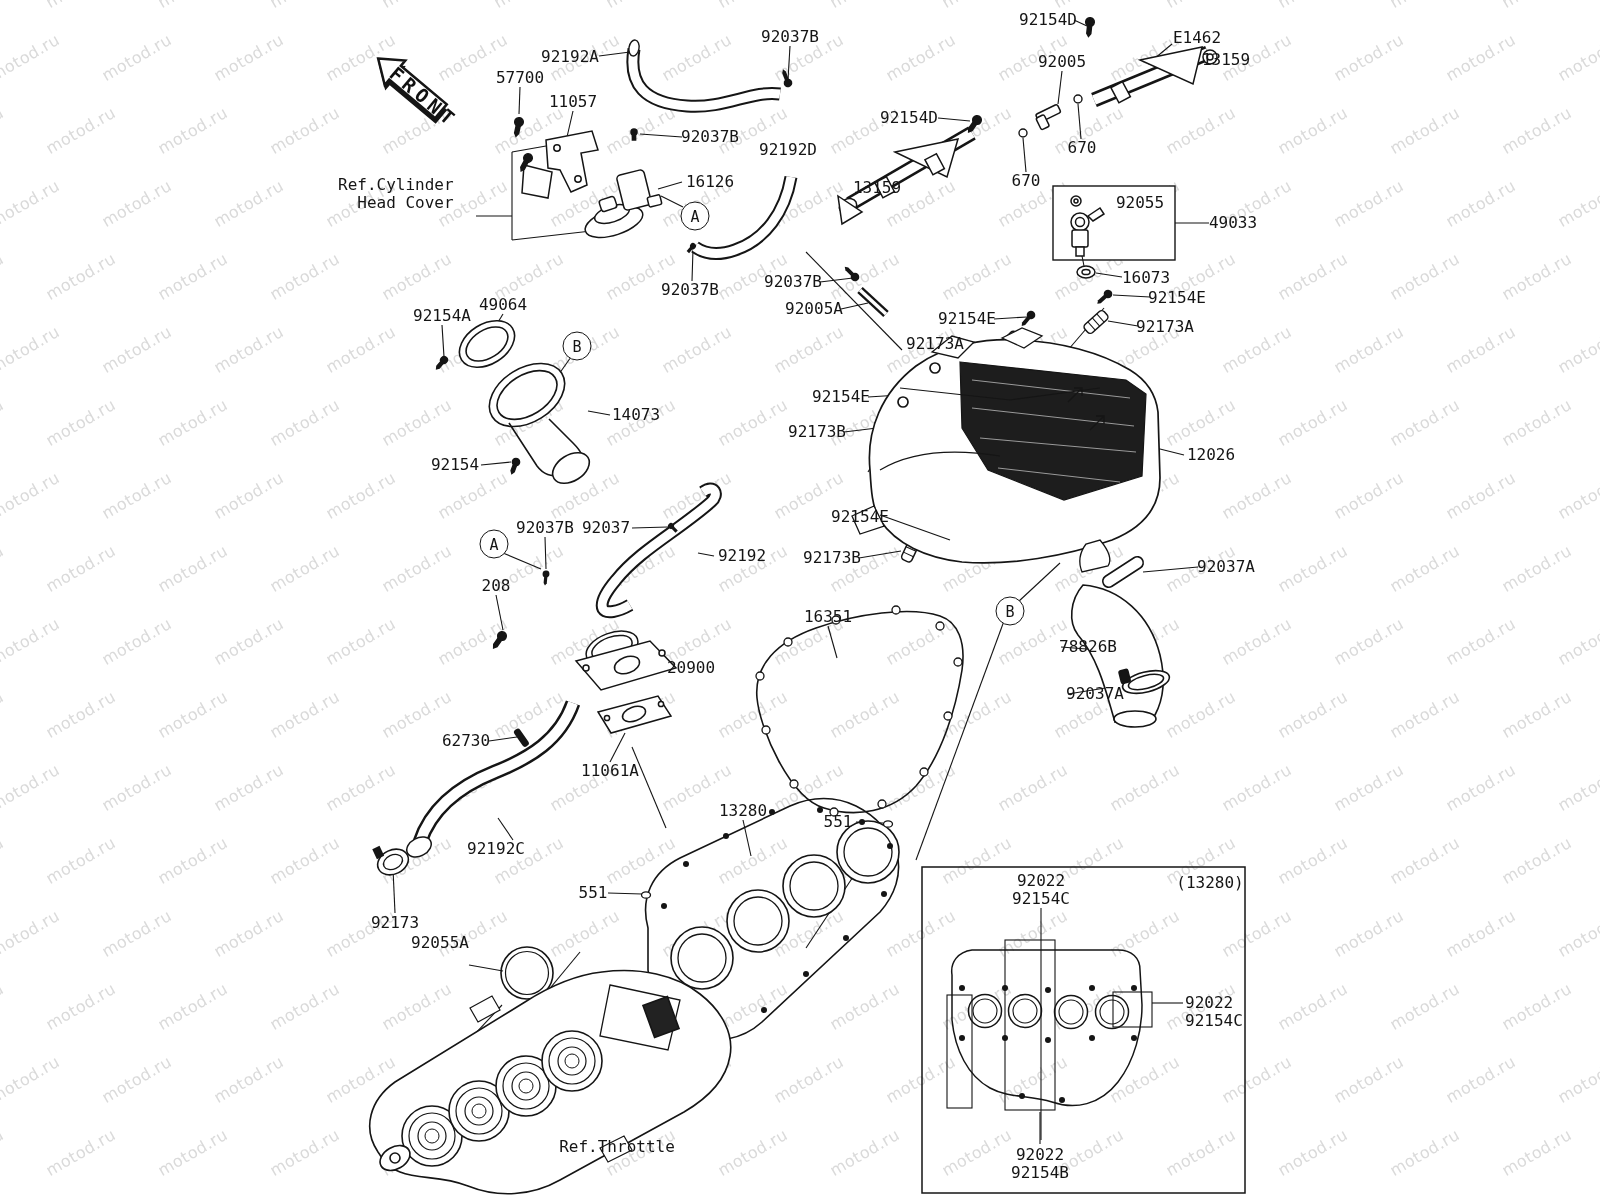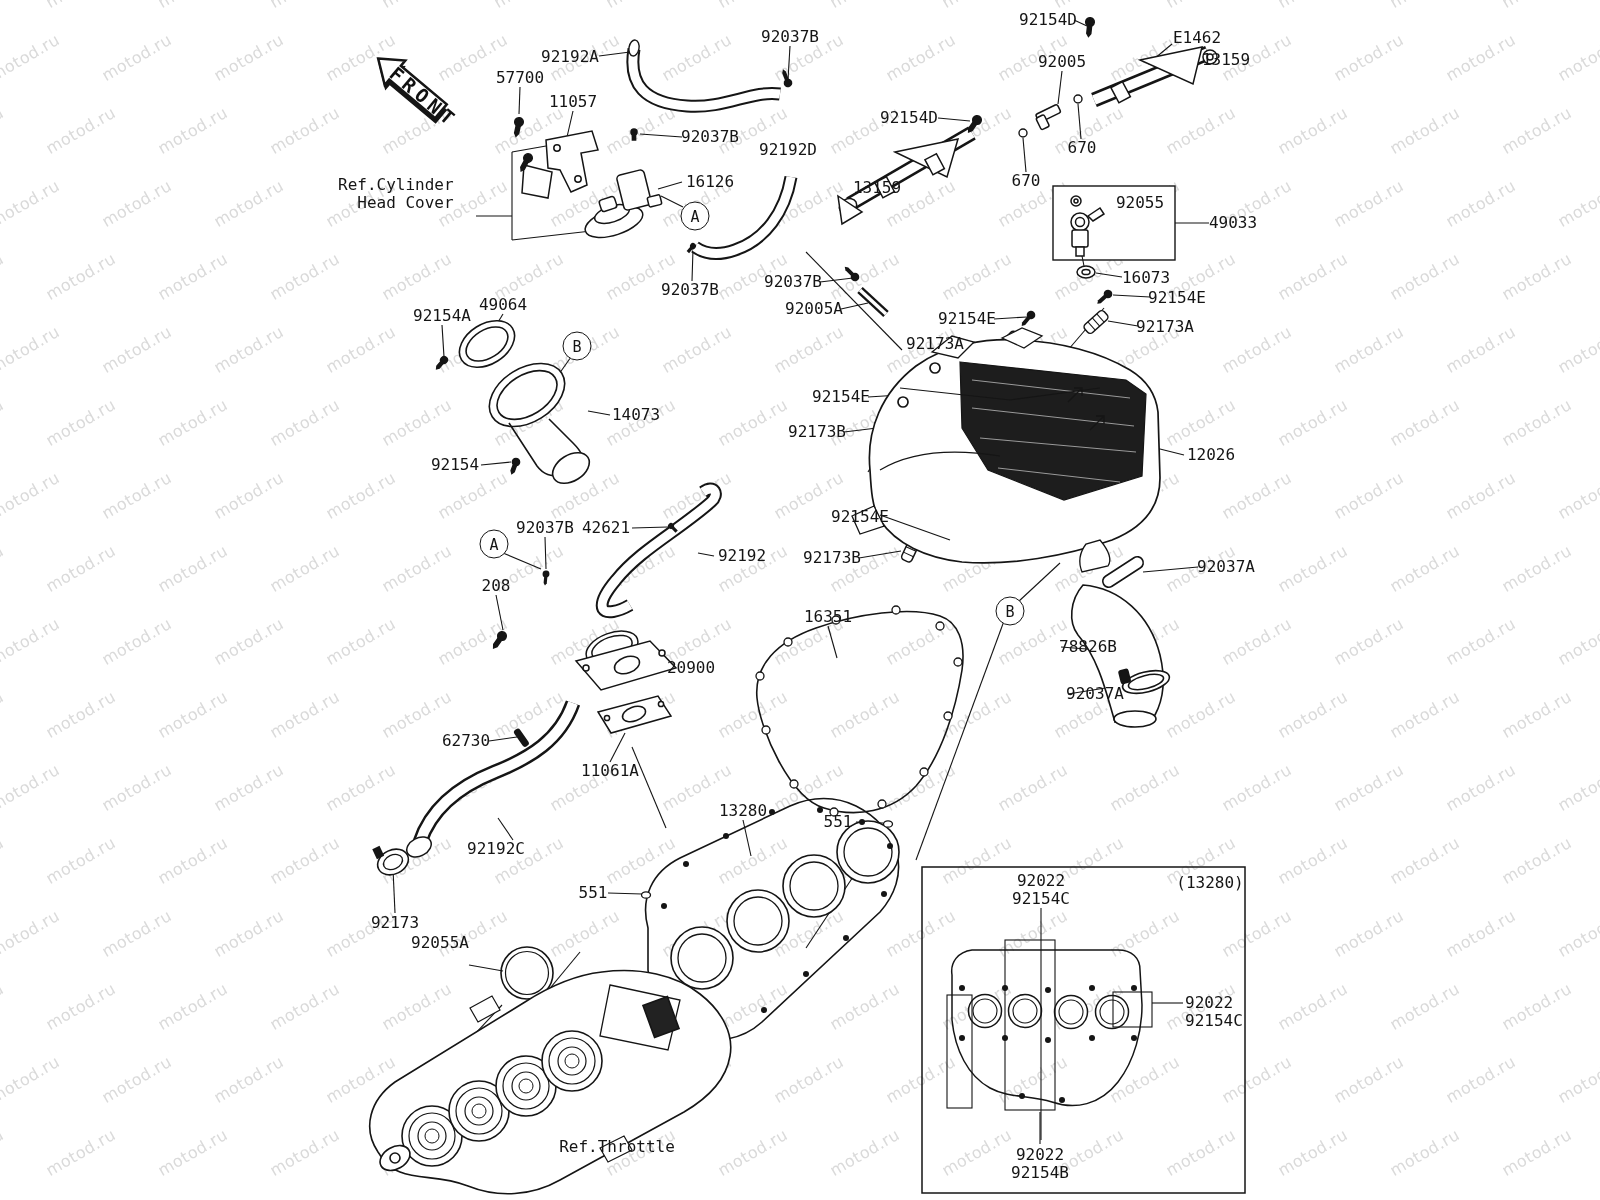--- a/index.html
+++ b/index.html
@@ -695,21 +695,21 @@
     <div class="part-label" style="left: 503px; top: 305px;">49064</div>
     <div class="part-label" style="left: 841px; top: 397px;">92154E</div>
     <div class="part-label" style="left: 817px; top: 432px;">92173B</div>
     <div class="part-label" style="left: 636px; top: 415px;">14073</div>
     <div class="part-label" style="left: 455px; top: 465px;">92154</div>
     <div class="part-label" style="left: 1211px; top: 455px; text-align: right;">12026</div>
     <div class="part-label" style="left: 860px; top: 517px;">92154E</div>
     <div class="part-label" style="left: 832px; top: 558px;">92173B</div>
     <div class="part-label" style="left: 1226px; top: 567px;">92037A</div>
     <div class="part-label" style="left: 545px; top: 528px;">92037B</div>
-    <div class="part-label" style="left: 606px; top: 528px;">42621</div>
+    <div class="part-label" style="left: 606px; top: 528px;">92037</div>
     <div class="part-label" style="left: 742px; top: 556px;">92192</div>
     <div class="part-label" style="left: 496px; top: 586px;">208</div>
     <div class="part-label" style="left: 828px; top: 617px;">16351</div>
     <div class="part-label" style="left: 1088px; top: 647px;">78826B</div>
     <div class="part-label" style="left: 691px; top: 668px;">20900</div>
     <div class="part-label" style="left: 1095px; top: 694px;">92037A</div>
     <div class="part-label" style="left: 466px; top: 741px;">62730</div>
     <div class="part-label" style="left: 610px; top: 771px;">11061A</div>
     <div class="part-label" style="left: 743px; top: 811px;">13280</div>
     <div class="part-label" style="left: 838px; top: 822px;">551</div>

